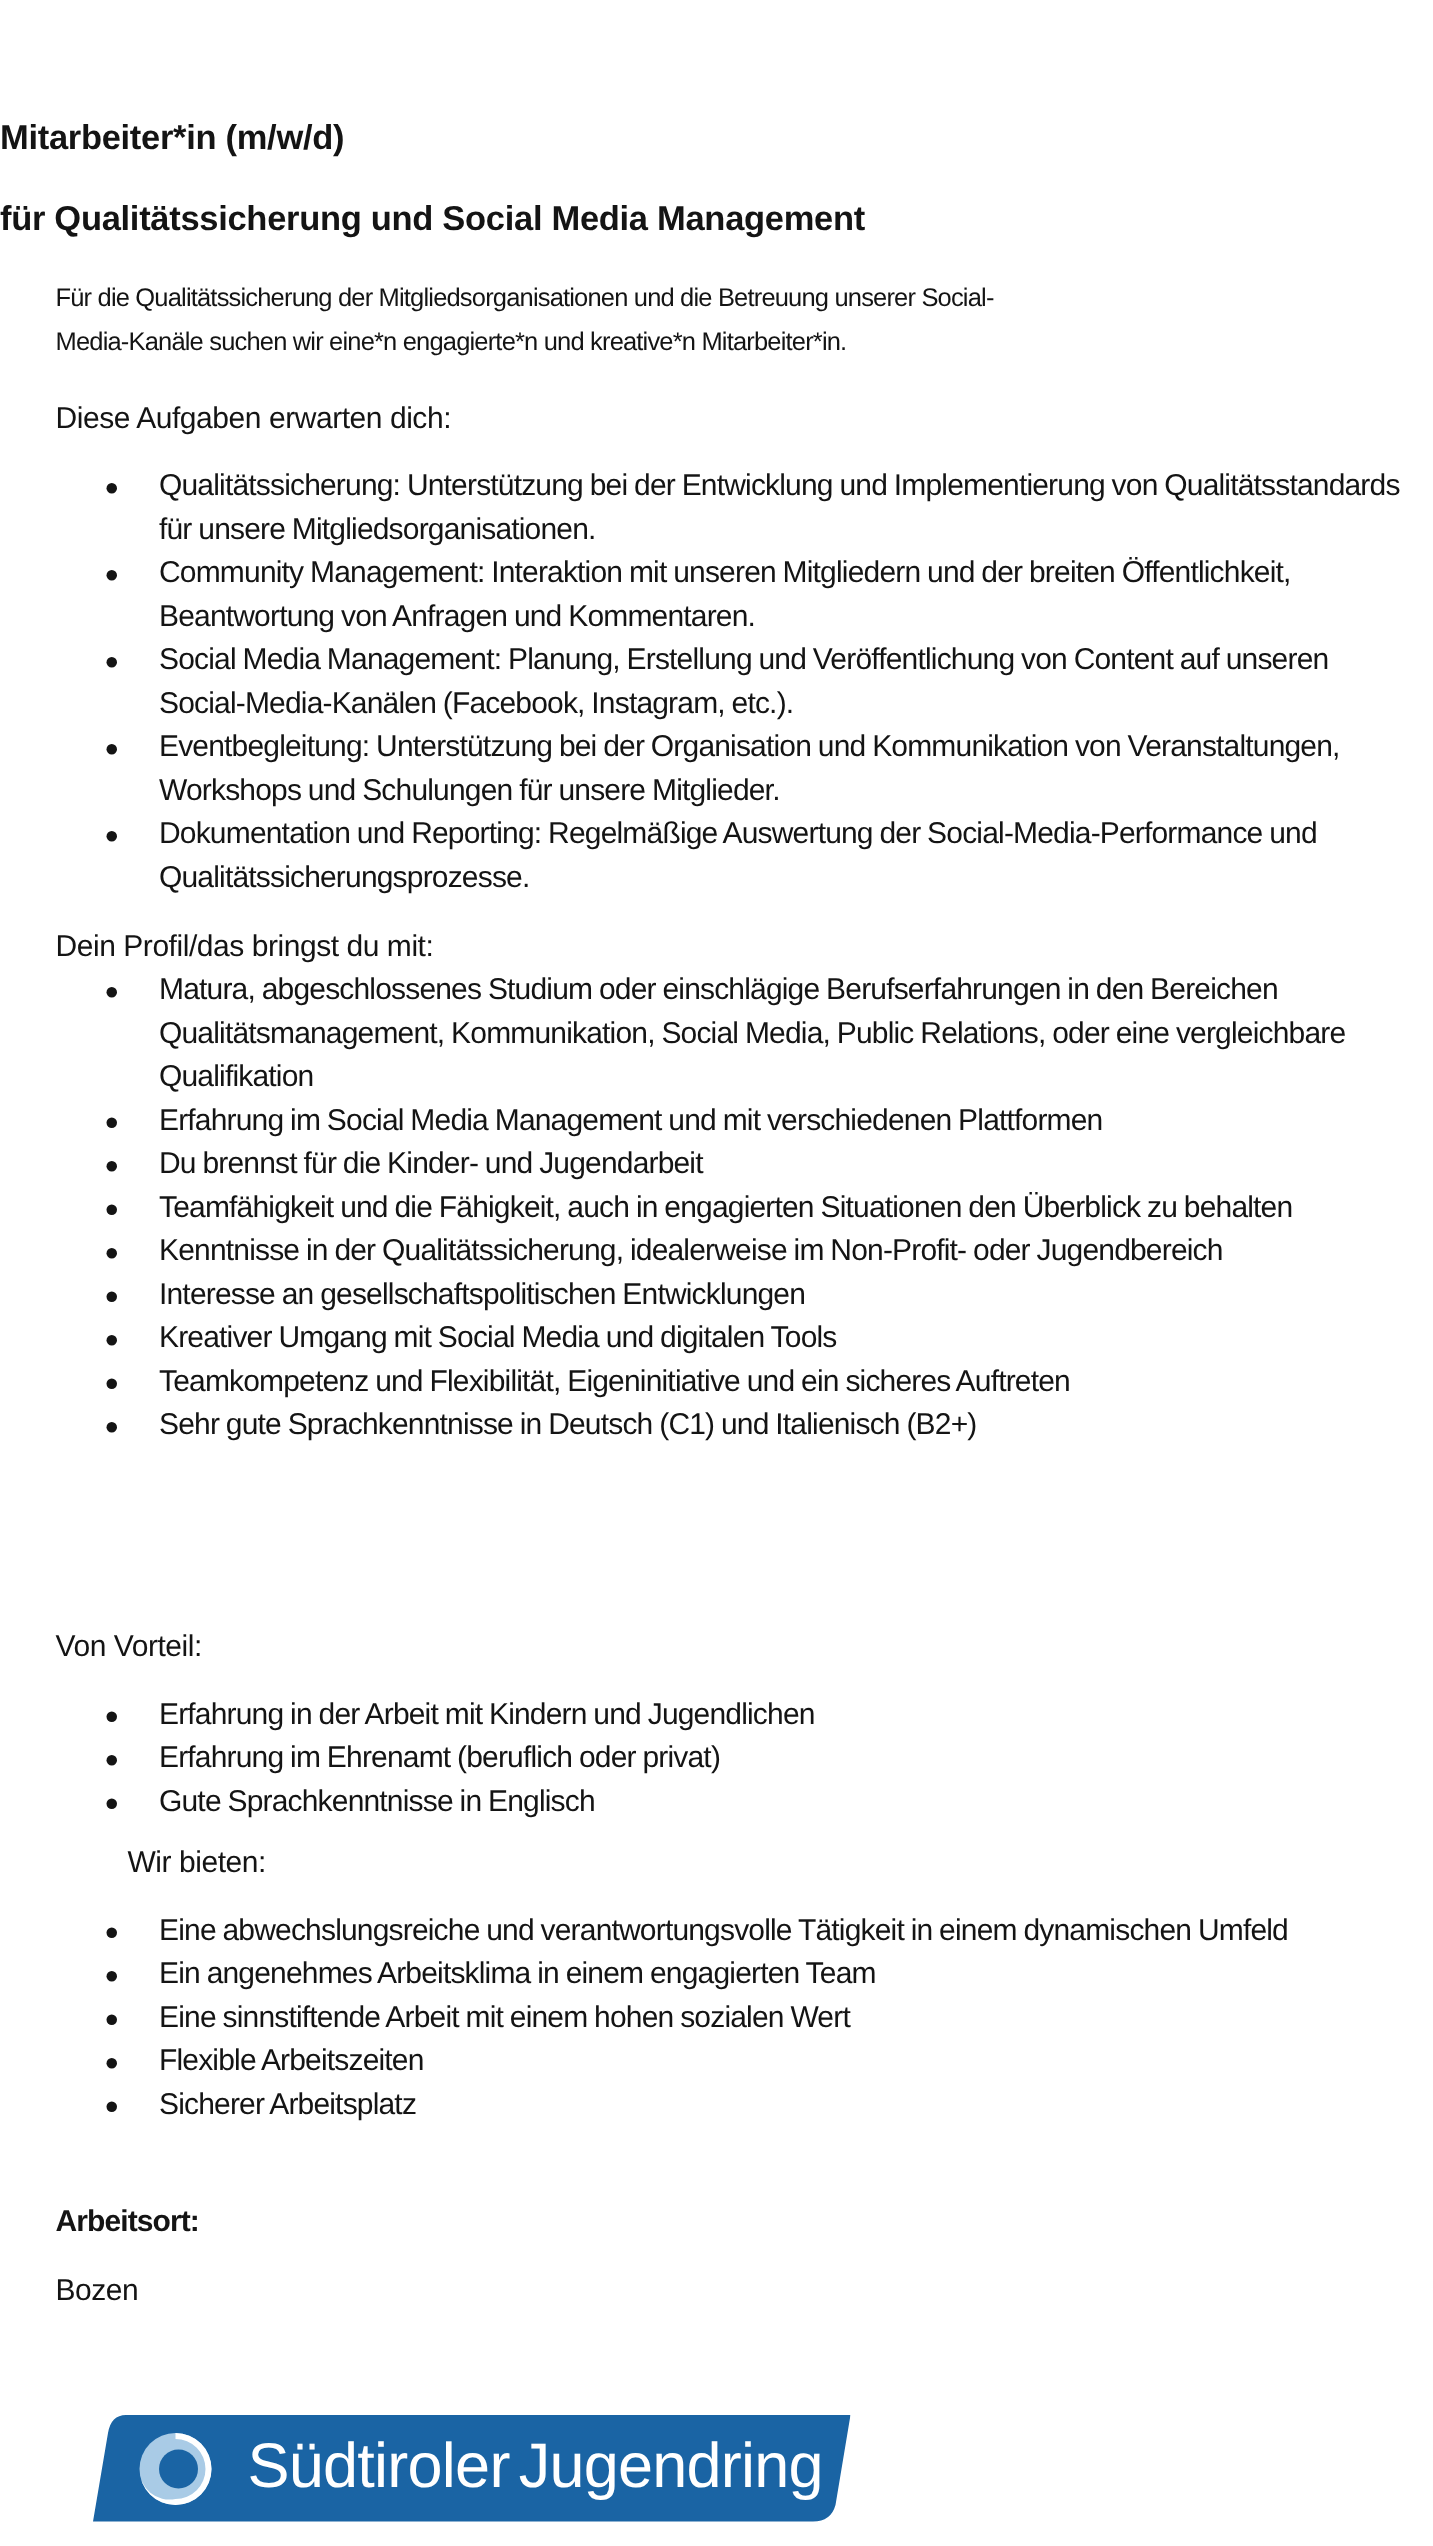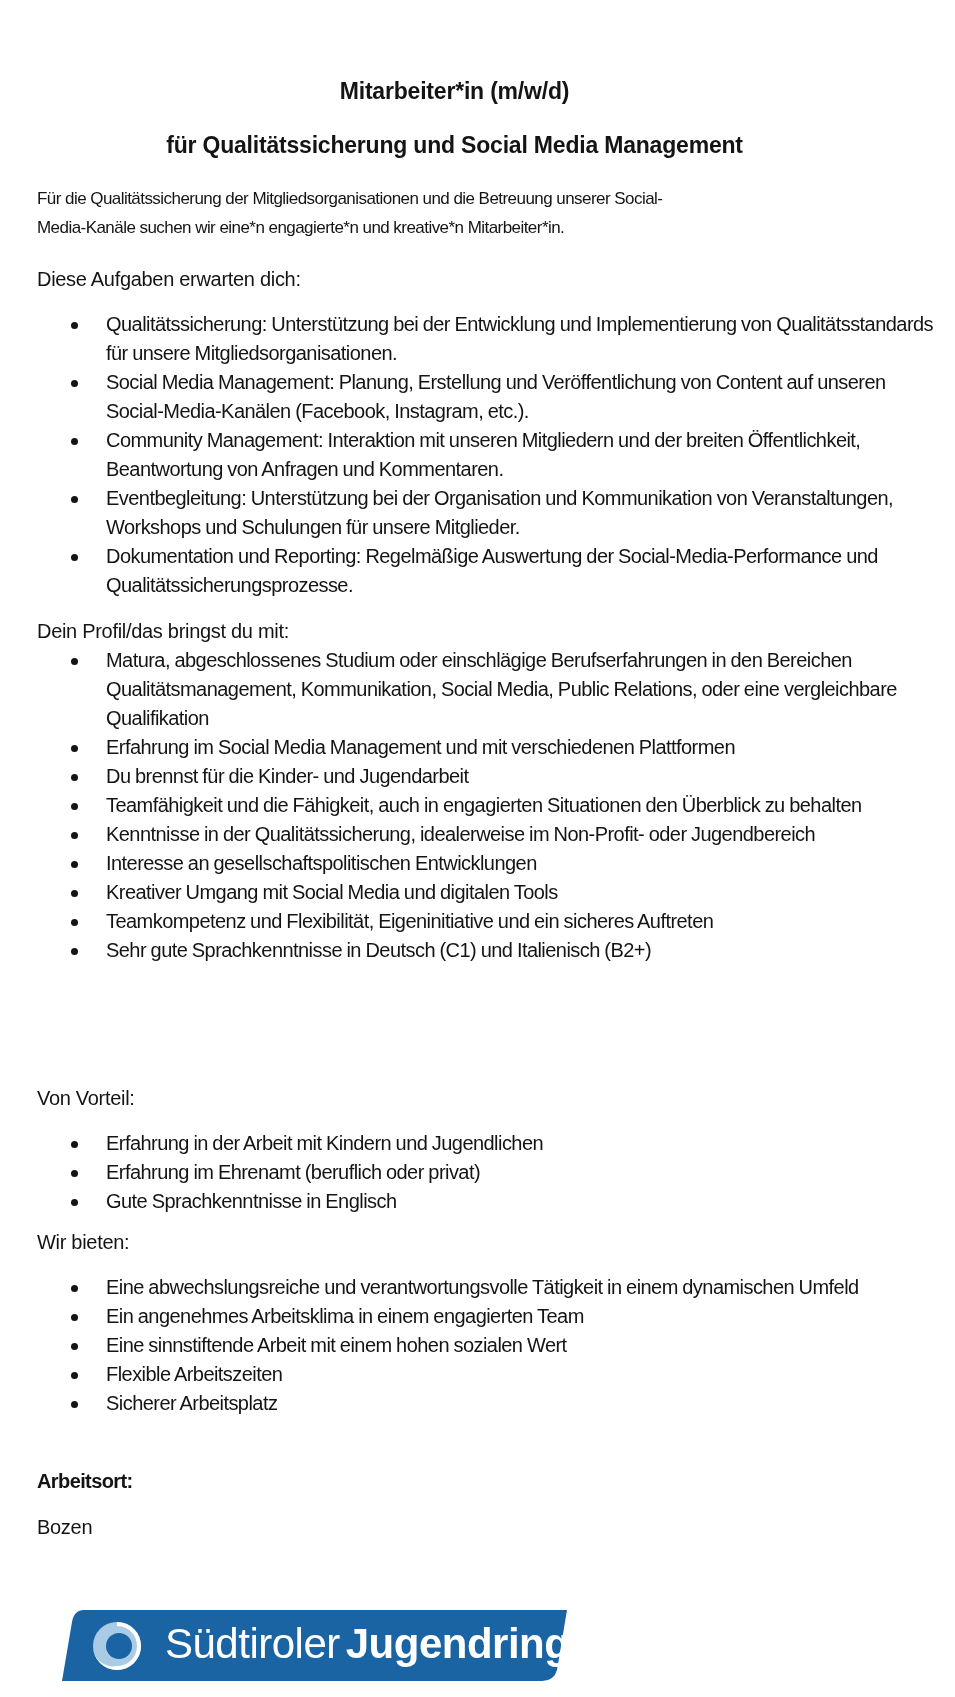--- a/index.html
+++ b/index.html
@@ -17,21 +17,20 @@
   }
   .page {
     position: absolute;
     left: 0; top: 0;
     width: 955px;
     height: 1697px;
   }
   .title {
     position: absolute;
     left: 0; width: 909px;
-    text-align: center;
     font-size: 23px;
     font-weight: bold;
     letter-spacing: -0.2px;
   }
   .title1 { top: 78px; }
   .title2 { top: 132px; }
   .para {
     position: absolute;
     left: 37px;
     width: 900px;
@@ -85,40 +84,40 @@
   .logo-text {
     position: absolute;
     left: 103px;
     top: 12px;
     font-size: 42px;
     color: #ffffff;
     white-space: nowrap;
     letter-spacing: -0.5px;
   }
   .logo-text .light { font-weight: normal; }
-  .logo-text .bold { font-weight: bold; }
+  .logo-text .bold { font-weight: normal; }
 </style>
 </head>
 <body>
 
 <div class="page">
 
   <div class="title title1">Mitarbeiter*in (m/w/d)</div>
   <div class="title title2">für Qualitätssicherung und Social Media Management</div>
 
   <div class="para" style="top:184px;">
     <div>Für die Qualitätssicherung der Mitgliedsorganisationen und die Betreuung unserer Social-</div>
     <div style="margin-top:0px;">Media-Kanäle suchen wir eine*n engagierte*n und kreative*n Mitarbeiter*in.</div>
   </div>
 
   <div class="heading" style="top:268px;">Diese Aufgaben erwarten dich:</div>
   <ul class="blist" style="top:310px;" id="tasks-list">
       <li><span class="bullet"></span><span class="lbl">Qualitätssicherung:</span><span> Unterstützung bei der Entwicklung und Implementierung von Qualitätsstandards für unsere Mitgliedsorganisationen.</span></li>
+      <li><span class="bullet"></span><span class="lbl">Community Management:</span><span> Interaktion mit unseren Mitgliedern und der breiten Öffentlichkeit, Beantwortung von Anfragen und Kommentaren.</span></li>
       <li><span class="bullet"></span><span class="lbl">Social Media Management:</span><span> Planung, Erstellung und Veröffentlichung von Content auf unseren Social-Media-Kanälen (Facebook, Instagram, etc.).</span></li>
-      <li><span class="bullet"></span><span class="lbl">Community Management:</span><span> Interaktion mit unseren Mitgliedern und der breiten Öffentlichkeit, Beantwortung von Anfragen und Kommentaren.</span></li>
       <li><span class="bullet"></span><span class="lbl">Eventbegleitung:</span><span> Unterstützung bei der Organisation und Kommunikation von Veranstaltungen, Workshops und Schulungen für unsere Mitglieder.</span></li>
       <li><span class="bullet"></span><span class="lbl">Dokumentation und Reporting:</span><span> Regelmäßige Auswertung der Social-Media-Performance und Qualitätssicherungsprozesse.</span></li>
     </ul>
 
   <div class="heading" style="top:620px;">Dein Profil/das bringst du mit:</div>
   <ul class="blist" style="top:646px;" id="profile-list">
       <li><span class="bullet"></span><span>Matura, abgeschlossenes Studium oder einschlägige Berufserfahrungen in den Bereichen Qualitätsmanagement, Kommunikation, Social Media, Public Relations, oder eine vergleichbare Qualifikation</span></li>
       <li><span class="bullet"></span><span>Erfahrung im Social Media Management und mit verschiedenen Plattformen</span></li>
       <li><span class="bullet"></span><span>Du brennst für die Kinder- und Jugendarbeit</span></li>
       <li><span class="bullet"></span><span>Teamfähigkeit und die Fähigkeit, auch in engagierten Situationen den Überblick zu behalten</span></li>
@@ -129,21 +128,21 @@
       <li><span class="bullet"></span><span>Sehr gute Sprachkenntnisse in Deutsch (C1) und Italienisch (B2+)</span></li>
     </ul>
 
   <div class="heading" style="top:1087px;">Von Vorteil:</div>
   <ul class="blist" style="top:1129px;" id="advantages-list">
       <li><span class="bullet"></span><span>Erfahrung in der Arbeit mit Kindern und Jugendlichen</span></li>
       <li><span class="bullet"></span><span>Erfahrung im Ehrenamt (beruflich oder privat)</span></li>
       <li><span class="bullet"></span><span>Gute Sprachkenntnisse in Englisch</span></li>
     </ul>
 
-  <div class="heading" style="top:1231px;">Wir bieten:</div>
+  <div class="heading" style="top:1231px;margin-left:48px;">Wir bieten:</div>
   <ul class="blist" style="top:1273px;" id="offer-list">
       <li><span class="bullet"></span><span>Eine abwechslungsreiche und verantwortungsvolle Tätigkeit in einem dynamischen Umfeld</span></li>
       <li><span class="bullet"></span><span>Ein angenehmes Arbeitsklima in einem engagierten Team</span></li>
       <li><span class="bullet"></span><span>Eine sinnstiftende Arbeit mit einem hohen sozialen Wert</span></li>
       <li><span class="bullet"></span><span>Flexible Arbeitszeiten</span></li>
       <li><span class="bullet"></span><span>Sicherer Arbeitsplatz</span></li>
     </ul>
 
   <div class="heading semibold" style="top:1470px;">Arbeitsort:</div>
   <div class="heading" style="top:1516px;">Bozen</div>

